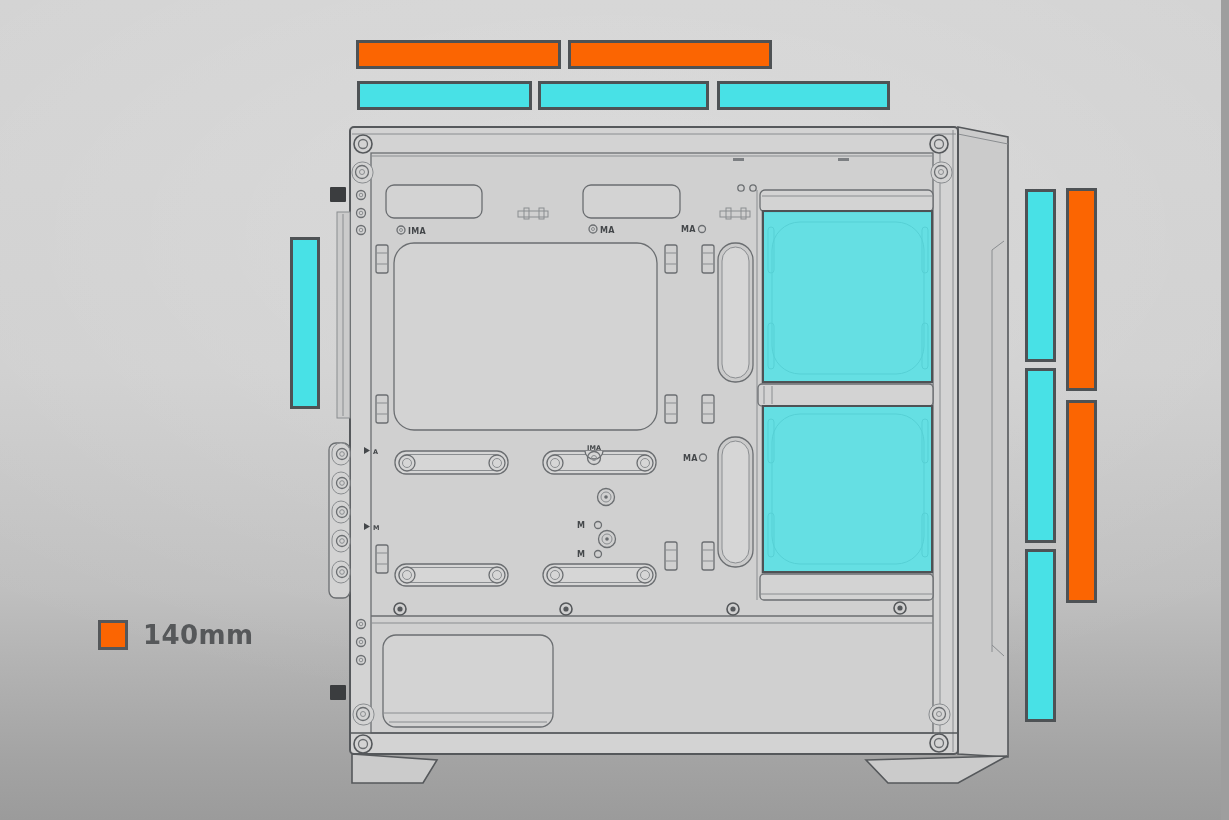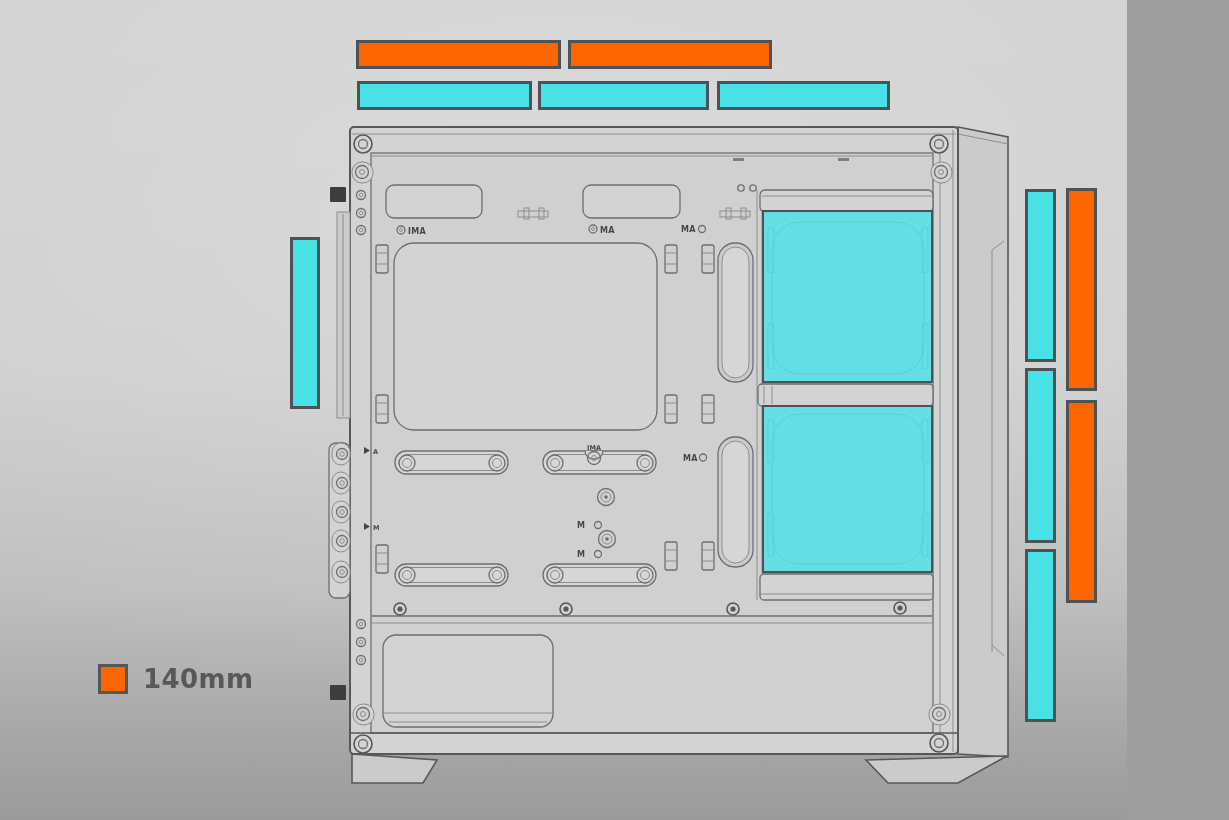--- a/index.html
+++ b/index.html
@@ -1,17 +1,17 @@
 <!DOCTYPE html>
 <html><head>
 <meta charset="utf-8">
 <style>
   html,body{margin:0;padding:0;background:#9e9e9e;}
   .stage{
-    position:relative;width:1127px;height:820px;overflow:hidden;
+    position:relative;width:1221px;height:820px;overflow:hidden;
     background:
       radial-gradient(ellipse 130% 95% at 50% 28%, rgba(255,255,255,0.22), rgba(255,255,255,0) 62%),
       linear-gradient(180deg,#d2d2d2 0%,#cecece 45%,#bfbfbf 72%,#a4a4a4 92%,#9b9b9b 100%);
     font-family:"DejaVu Sans","Liberation Sans",sans-serif;
   }
   svg.case-art{position:absolute;left:0;top:0;}
   
   .s1{fill:none;stroke:#55585b;stroke-width:2;}
   .s1t{fill:none;stroke:#55585b;stroke-width:1.6;}
   .s2{fill:none;stroke:#6b6e71;stroke-width:1.3;}
@@ -19,21 +19,21 @@
   
   .fc{fill:#d3d3d3;}
   .fp{fill:#d0d0d0;}
   .fl{fill:#d6d6d6;}
   .fb{fill:#cbcbcb;}
   .fdark{fill:#3b3d3f;stroke:none;}
   .tiny{font-size:8px;font-weight:bold;fill:#44474a;letter-spacing:0.3px;}
   .tiny2{font-size:6.5px;font-weight:bold;fill:#44474a;}
   .fan-layer{position:absolute;inset:0;}
   .fan-bar{position:absolute;box-sizing:border-box;border:3px solid #4e5255;}
-  .legend{position:absolute;left:98px;top:664px;}
+  .legend{position:absolute;left:98px;top:620px;}
   .legend-row{display:flex;align-items:center;height:30px;margin-bottom:22px;}
   .swatch{display:inline-block;width:30px;height:30px;box-sizing:border-box;border:3px solid #54575a;margin-right:15px;}
   .legend-label{font-weight:bold;font-size:26px;color:#56585a;letter-spacing:0.4px;}
 </style>
 </head>
 <body>
 
 <div class="stage">
 
   <svg class="case-art" width="1229" height="820" viewBox="0 0 1229 820">

